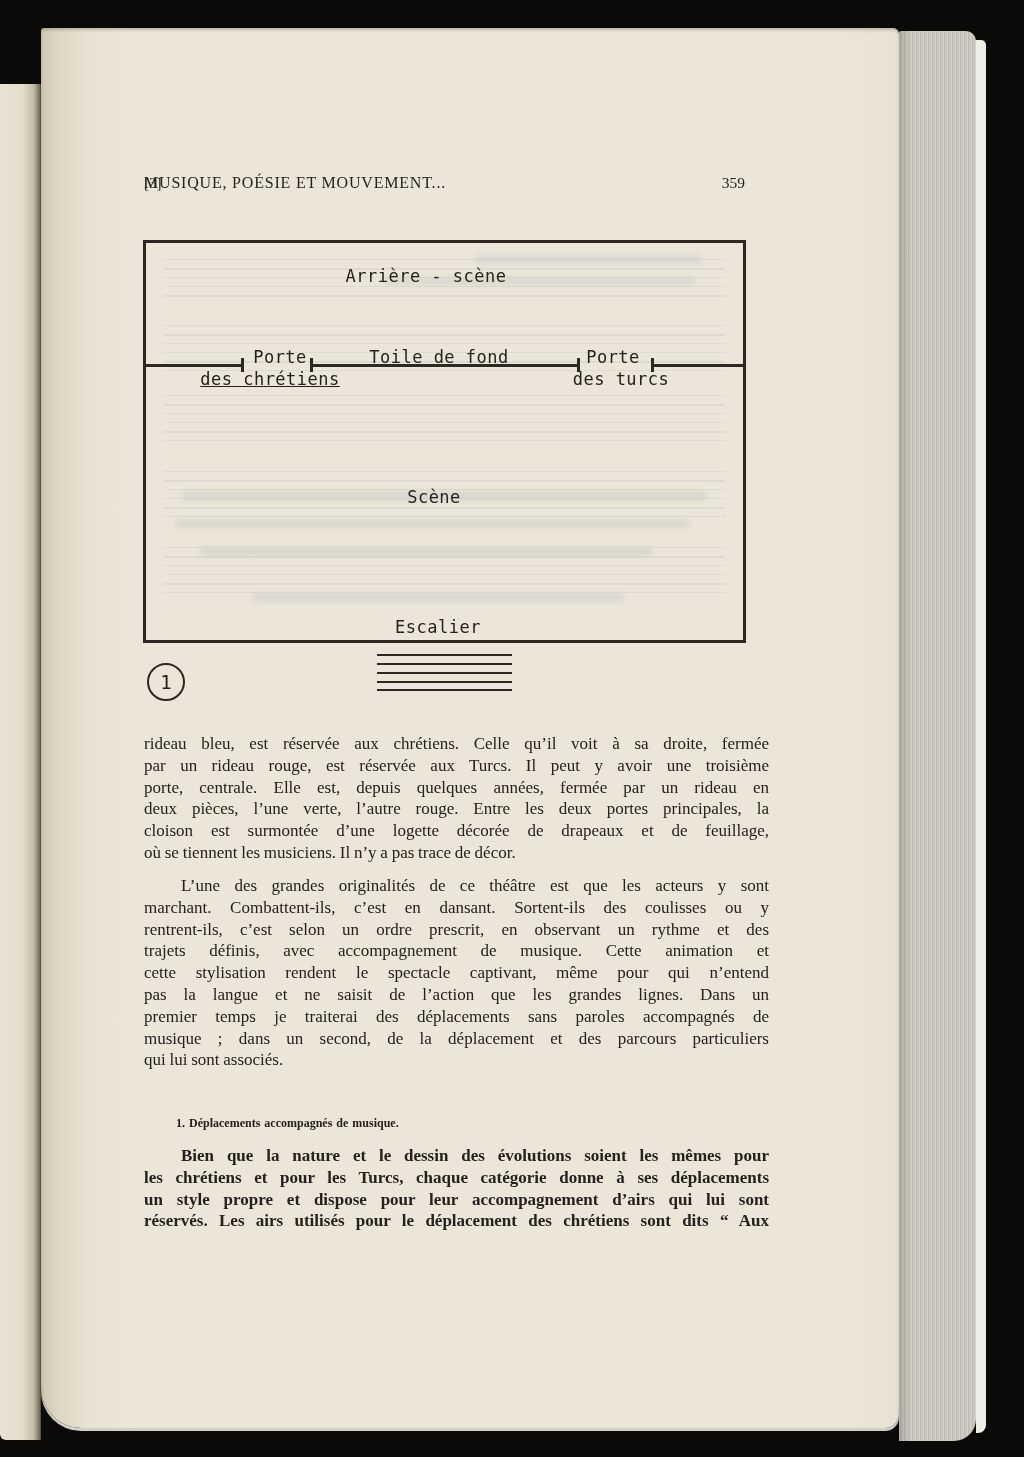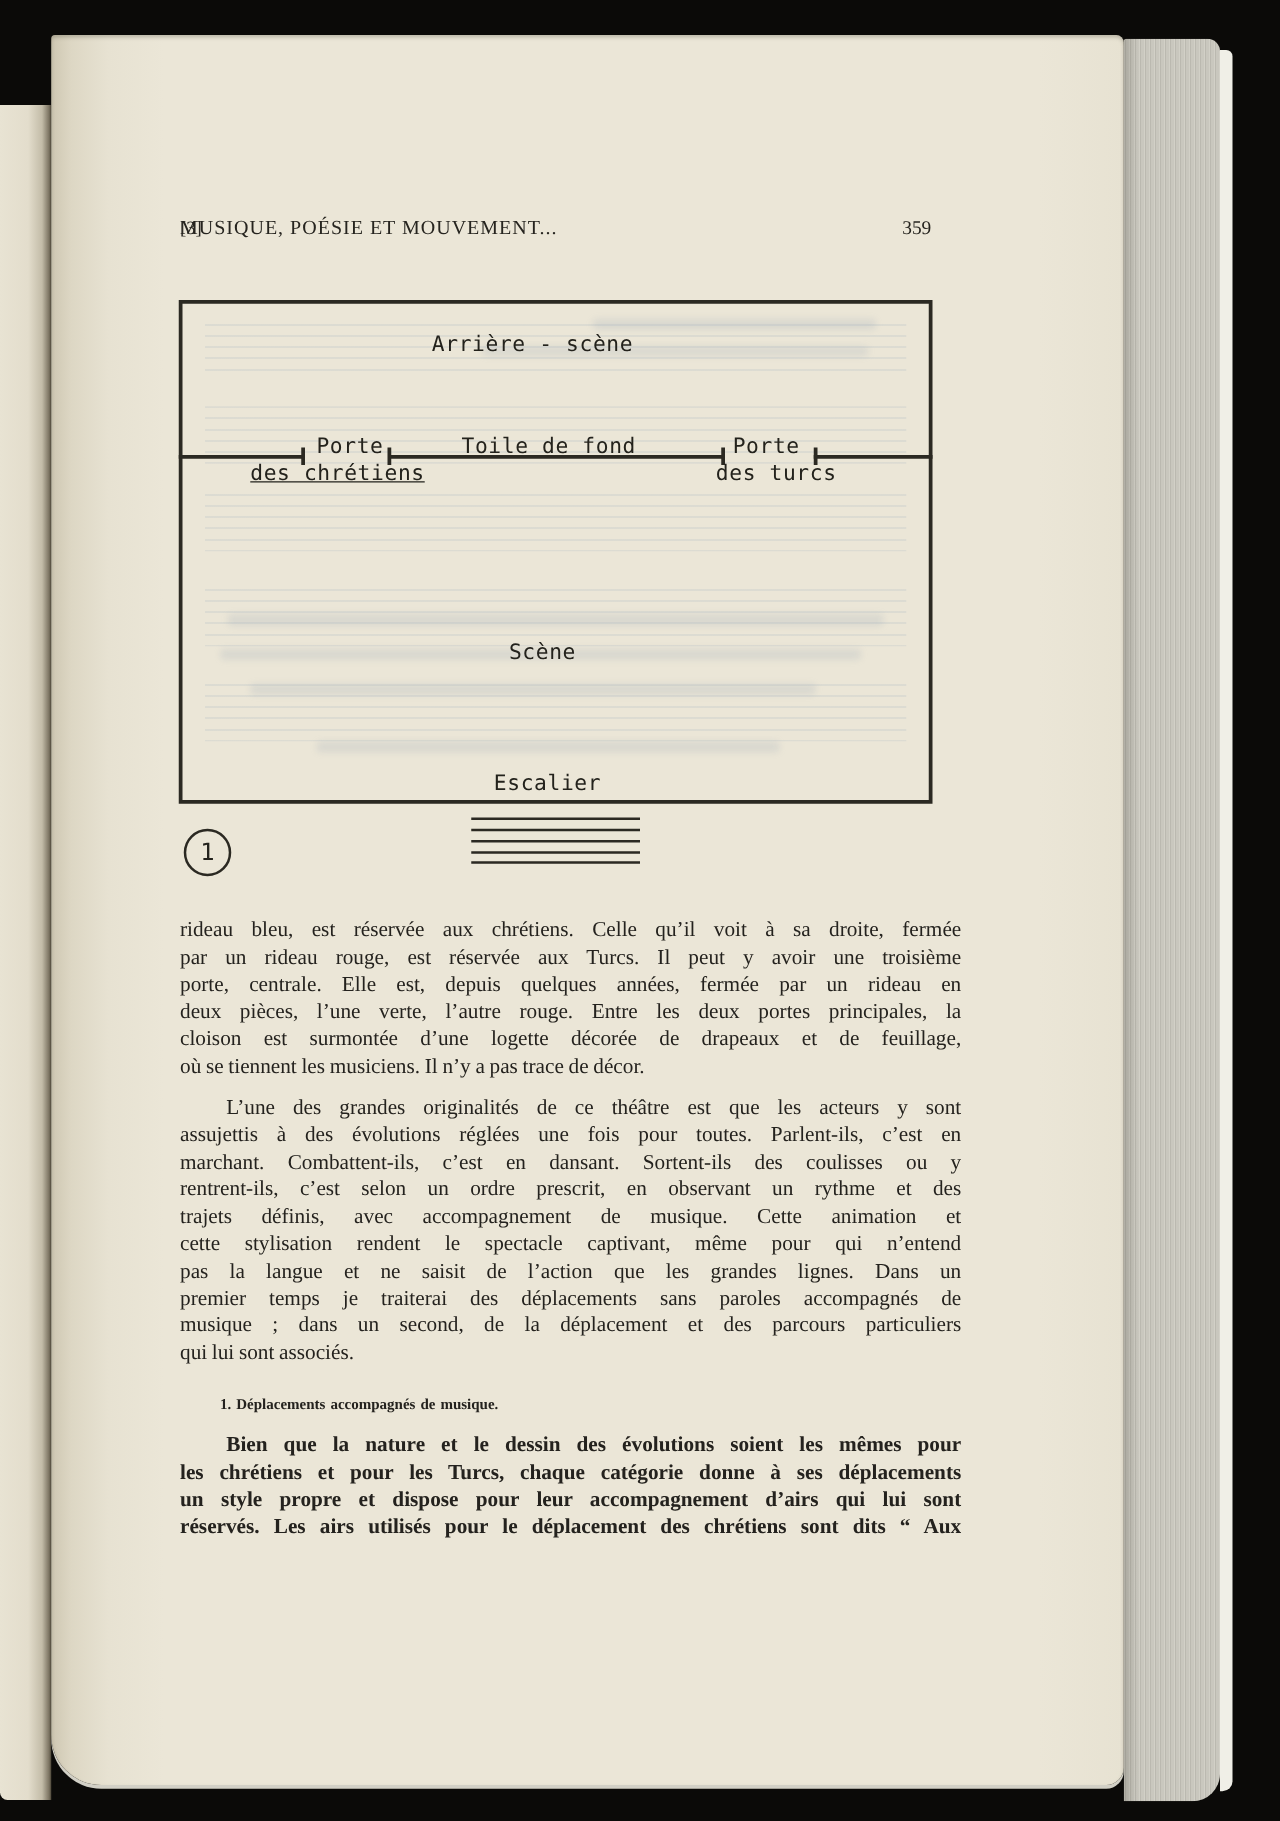--- a/index.html
+++ b/index.html
@@ -109,21 +109,21 @@
     <div class="tick t2"></div>
     <div class="tick t3"></div>
     <div class="tick t4"></div>
 
     <div class="fig-label" style="left:385px;top:238px;">Arrière - scène</div>
     <div class="fig-label" style="left:239px;top:319px;">Porte</div>
     <div class="fig-label" style="left:229px;top:341px;text-decoration:underline;">des chrétiens</div>
     <div class="fig-label" style="left:398px;top:319px;text-align:center;">Toile de fond</div>
     <div class="fig-label" style="left:572px;top:319px;">Porte</div>
     <div class="fig-label" style="left:580px;top:341px;">des turcs</div>
-    <div class="fig-label" style="left:393px;top:484px;">Scène</div>
+    <div class="fig-label" style="left:393px;top:459px;">Scène</div>
     <div class="fig-label" style="left:397px;top:589px;">Escalier</div>
 
     <div class="stair" style="top:626px;"></div>
     <div class="stair" style="top:635px;"></div>
     <div class="stair" style="top:644px;"></div>
     <div class="stair" style="top:653px;"></div>
     <div class="stair" style="top:661px;"></div>
 
     <div class="fig-badge">
       <span>1</span>
@@ -133,21 +133,20 @@
       <div class="bl">rideau bleu, est réservée aux chrétiens. Celle qu’il voit à sa droite, fermée</div>
       <div class="bl">par un rideau rouge, est réservée aux Turcs. Il peut y avoir une troisième</div>
       <div class="bl">porte, centrale. Elle est, depuis quelques années, fermée par un rideau en</div>
       <div class="bl">deux pièces, l’une verte, l’autre rouge. Entre les deux portes principales, la</div>
       <div class="bl">cloison est surmontée d’une logette décorée de drapeaux et de feuillage,</div>
       <div class="bl last">où se tiennent les musiciens. Il n’y a pas trace de décor.</div>
     </div>
 
     <div class="para" style="top:847px;">
       <div class="bl indent">L’une des grandes originalités de ce théâtre est que les acteurs y sont</div>
-      <div class="bl">assujettis à des évolutions réglées une fois pour toutes. Parlent-ils, c’est en</div>
       <div class="bl">marchant. Combattent-ils, c’est en dansant. Sortent-ils des coulisses ou y</div>
       <div class="bl">rentrent-ils, c’est selon un ordre prescrit, en observant un rythme et des</div>
       <div class="bl">trajets définis, avec accompagnement de musique. Cette animation et</div>
       <div class="bl">cette stylisation rendent le spectacle captivant, même pour qui n’entend</div>
       <div class="bl">pas la langue et ne saisit de l’action que les grandes lignes. Dans un</div>
       <div class="bl">premier temps je traiterai des déplacements sans paroles accompagnés de</div>
       <div class="bl">musique ; dans un second, de la déplacement et des parcours particuliers</div>
       <div class="bl last">qui lui sont associés.</div>
     </div>
 

